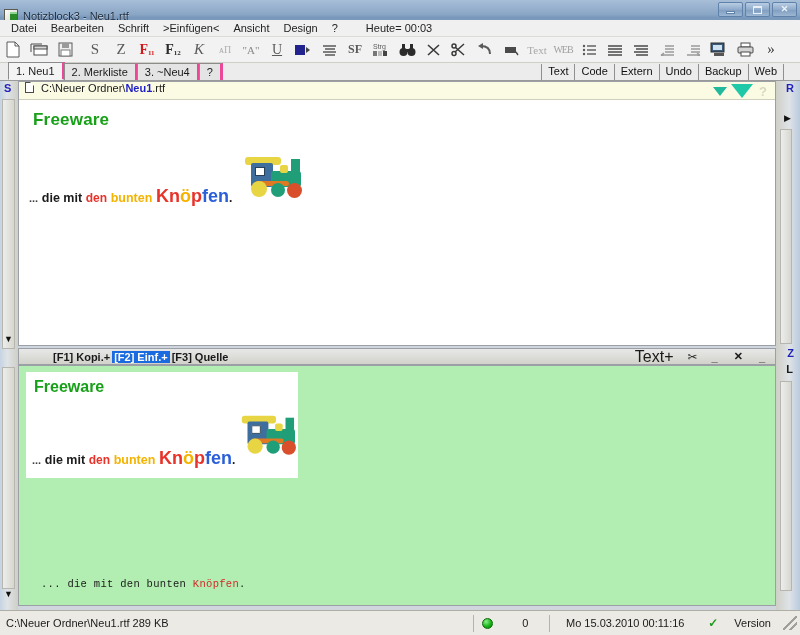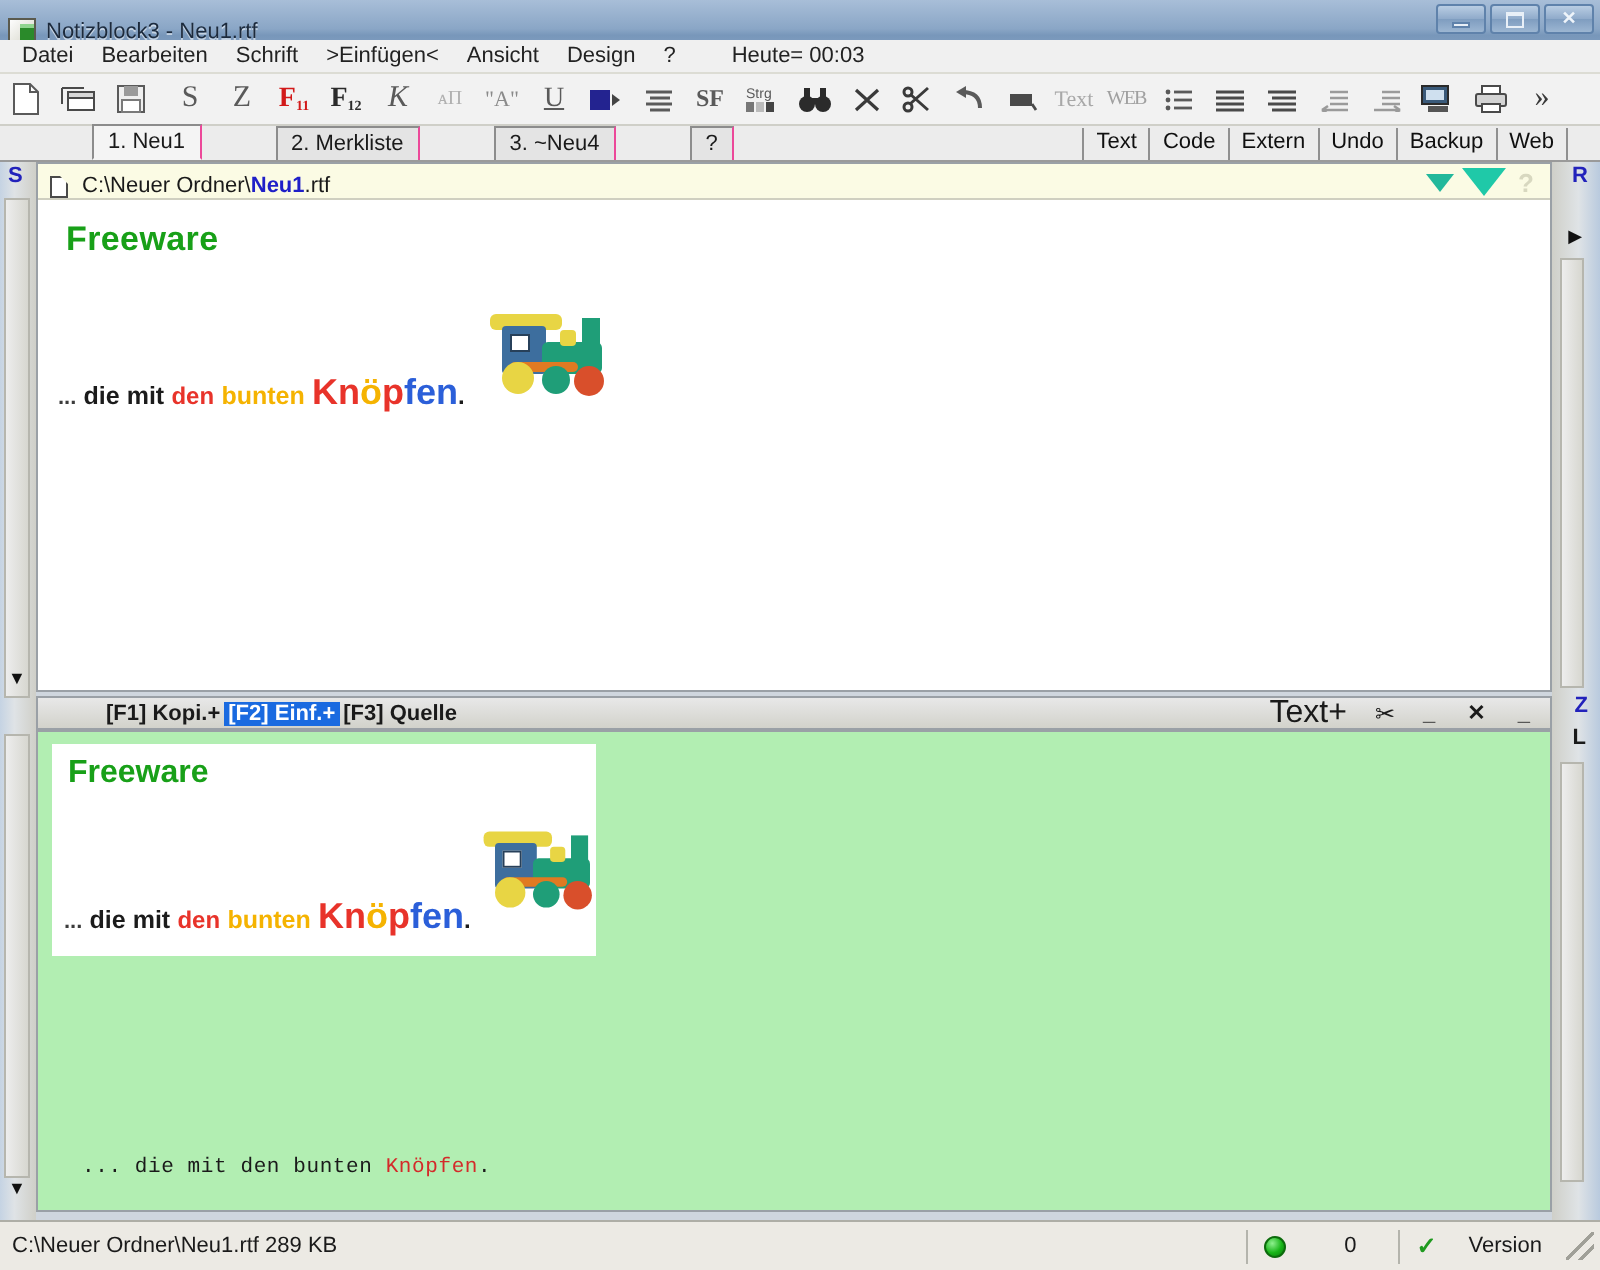--- a/index.html
+++ b/index.html
@@ -84,22 +84,22 @@
   .tb-sep { width: 4px; }
 
   
   #tabrow {
     position: absolute; left: 0; top: 63px; width: 800px; height: 18px;
     background: #ececec; display: flex; align-items: flex-end;
     border-bottom: 1px solid #9a9a9a;
   }
   .tab {
     height: 17px; line-height: 16px; padding: 0 7px; font-size: 11px; color: #1a1a1a;
-    border-left: 1px solid #8c8c8c; border-right: 1px solid #ec4899; border-top: 1px solid #8c8c8c;
-    background: #e4e4e4; margin-right: -1px; white-space: nowrap; margin-left: 38px;
+    border-left: 1px solid #8c8c8c; border-right: 3px solid #ec4899; border-top: 1px solid #8c8c8c;
+    background: #e4e4e4; margin-right: -1px; white-space: nowrap;
   }
   .tab.active { background: #f4f4f4; border-bottom: 1px solid #f4f4f4; height: 18px; font-weight: normal; }
   #tabrow-left { display: flex; align-items: flex-end; margin-left: 8px; }
   #tabrow-filler { flex: 1; }
   #tabrow-right { display: flex; align-items: flex-end; margin-right: 16px; }
   .rtab {
     height: 16px; line-height: 15px; padding: 0 6px; font-size: 11px; color: #101010;
     border-left: 1px solid #909090; background: transparent; white-space: nowrap;
   }
   .rtab:last-child { border-right: 1px solid #909090; }
@@ -130,21 +130,21 @@
     border: 1px solid #b6b6ae;
   }
 
   
   #top-pane {
     position: absolute; left: 18px; top: 0; width: 758px; height: 265px;
     background: #ffffff; border: 1px solid #9aa0a6;
   }
   #doc-header {
     height: 18px; background: #fbfbe4; border-bottom: 1px solid #cfcfc0;
-    display: flex; align-items: flex-end; padding-left: 6px; position: relative;
+    display: flex; align-items: flex-start; padding-left: 6px; position: relative;
   }
   #doc-page-icon {
     width: 9px; height: 11px; background: #ffffff; border: 1px solid #4a4a4a;
     margin-right: 7px; position: relative; flex:0 0 auto;
   }
   #doc-page-icon::after{
     content:""; position:absolute; right:-1px; top:-1px;
     border-left:4px solid transparent; border-top:4px solid #fbfbe4;
   }
   #doc-path { font-size: 11px; color: #1a1a1a; white-space: nowrap; }
@@ -573,18 +573,19 @@
 
   <div id="statusbar">
     <span id="sb-path-cell">C:\Neuer Ordner\Neu1.rtf  289 KB</span>
     <div id="sb-spacer"></div>
     <div class="sb-div"></div>
     <div class="sb-cell">
       <span id="sb-led"></span>
     </div>
     <div class="sb-cell" style="min-width:48px;">0</div>
     <div class="sb-div"></div>
+    <div class="sb-cell" style="min-width:150px;">Mo 15.03.2010 00:11:16</div>
     <div class="sb-cell" style="color:#1f9a1f;font-weight:bold;font-size:12px;">✓</div>
     <div class="sb-cell">Version</div>
     <div id="sb-grip"></div>
   </div>
 
 </div>
 
 </body></html>

